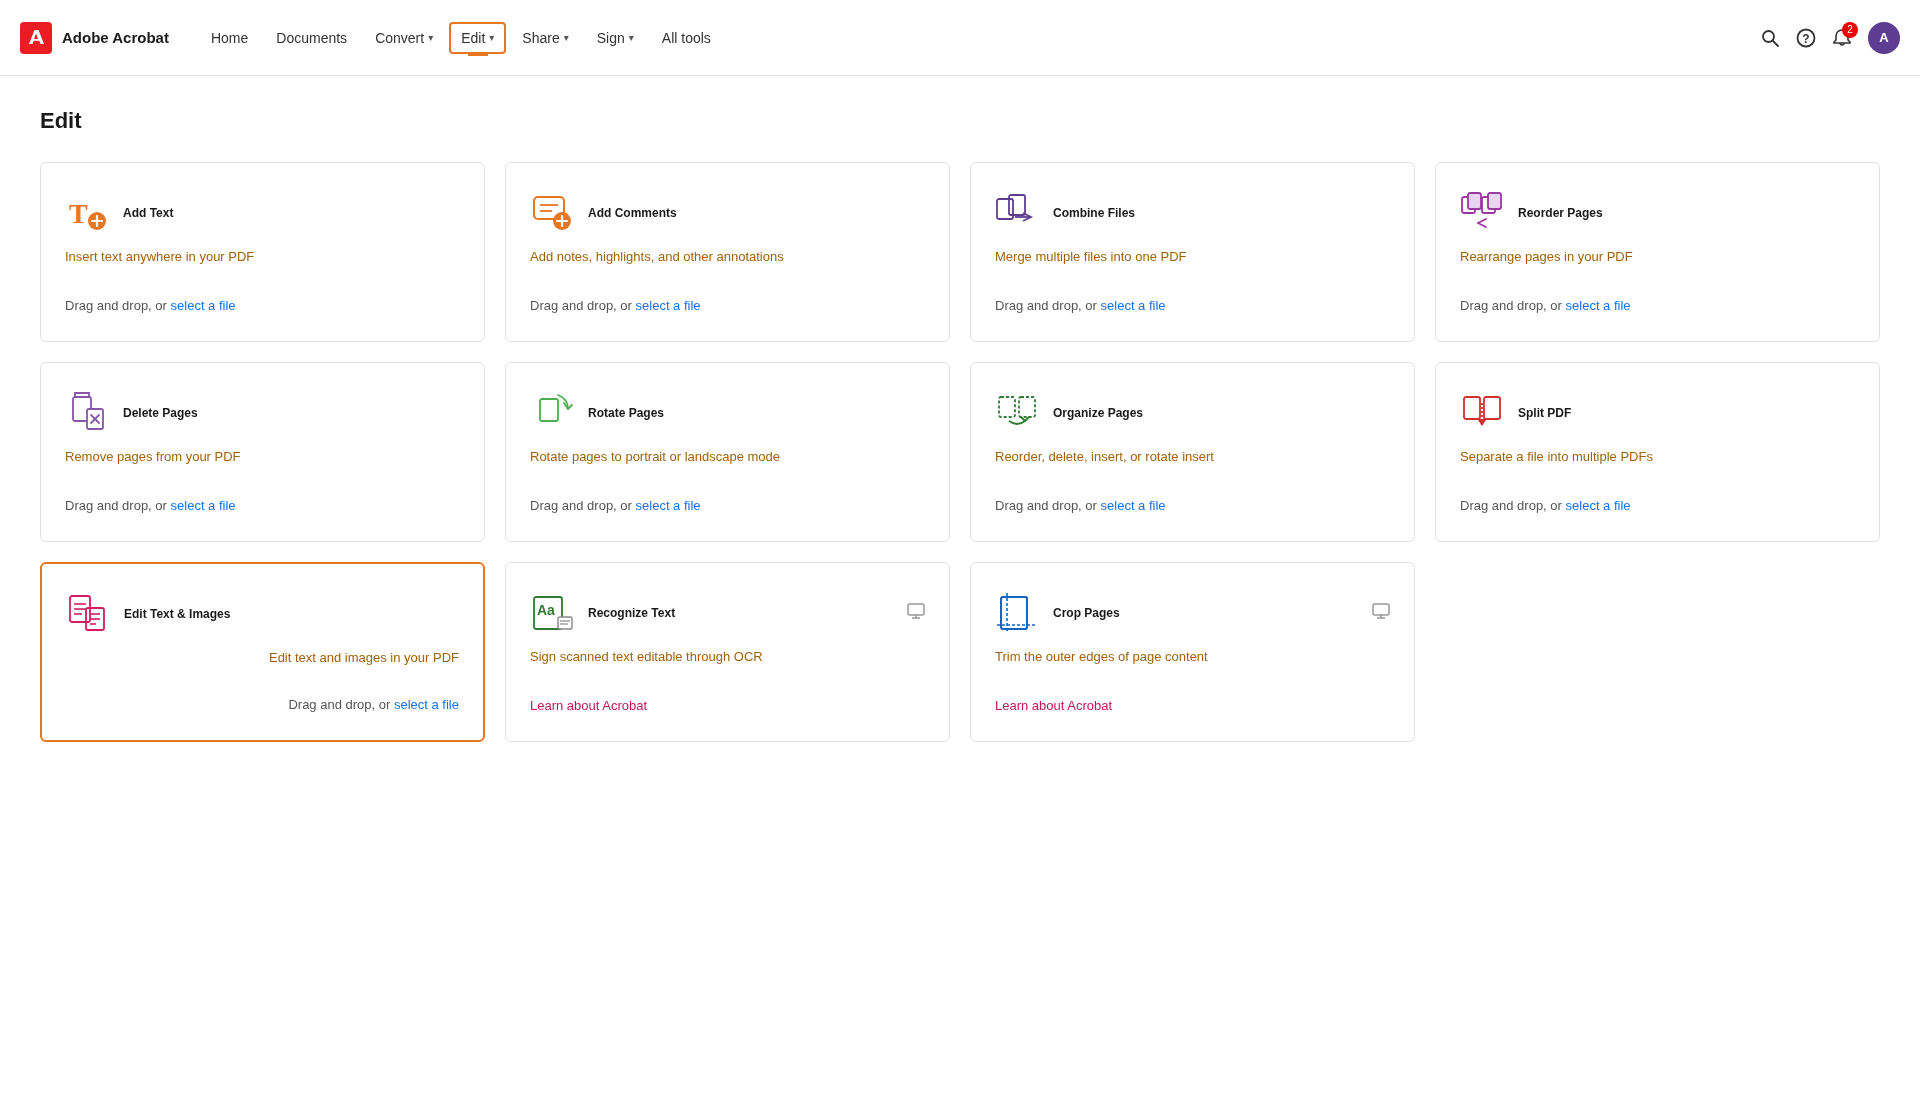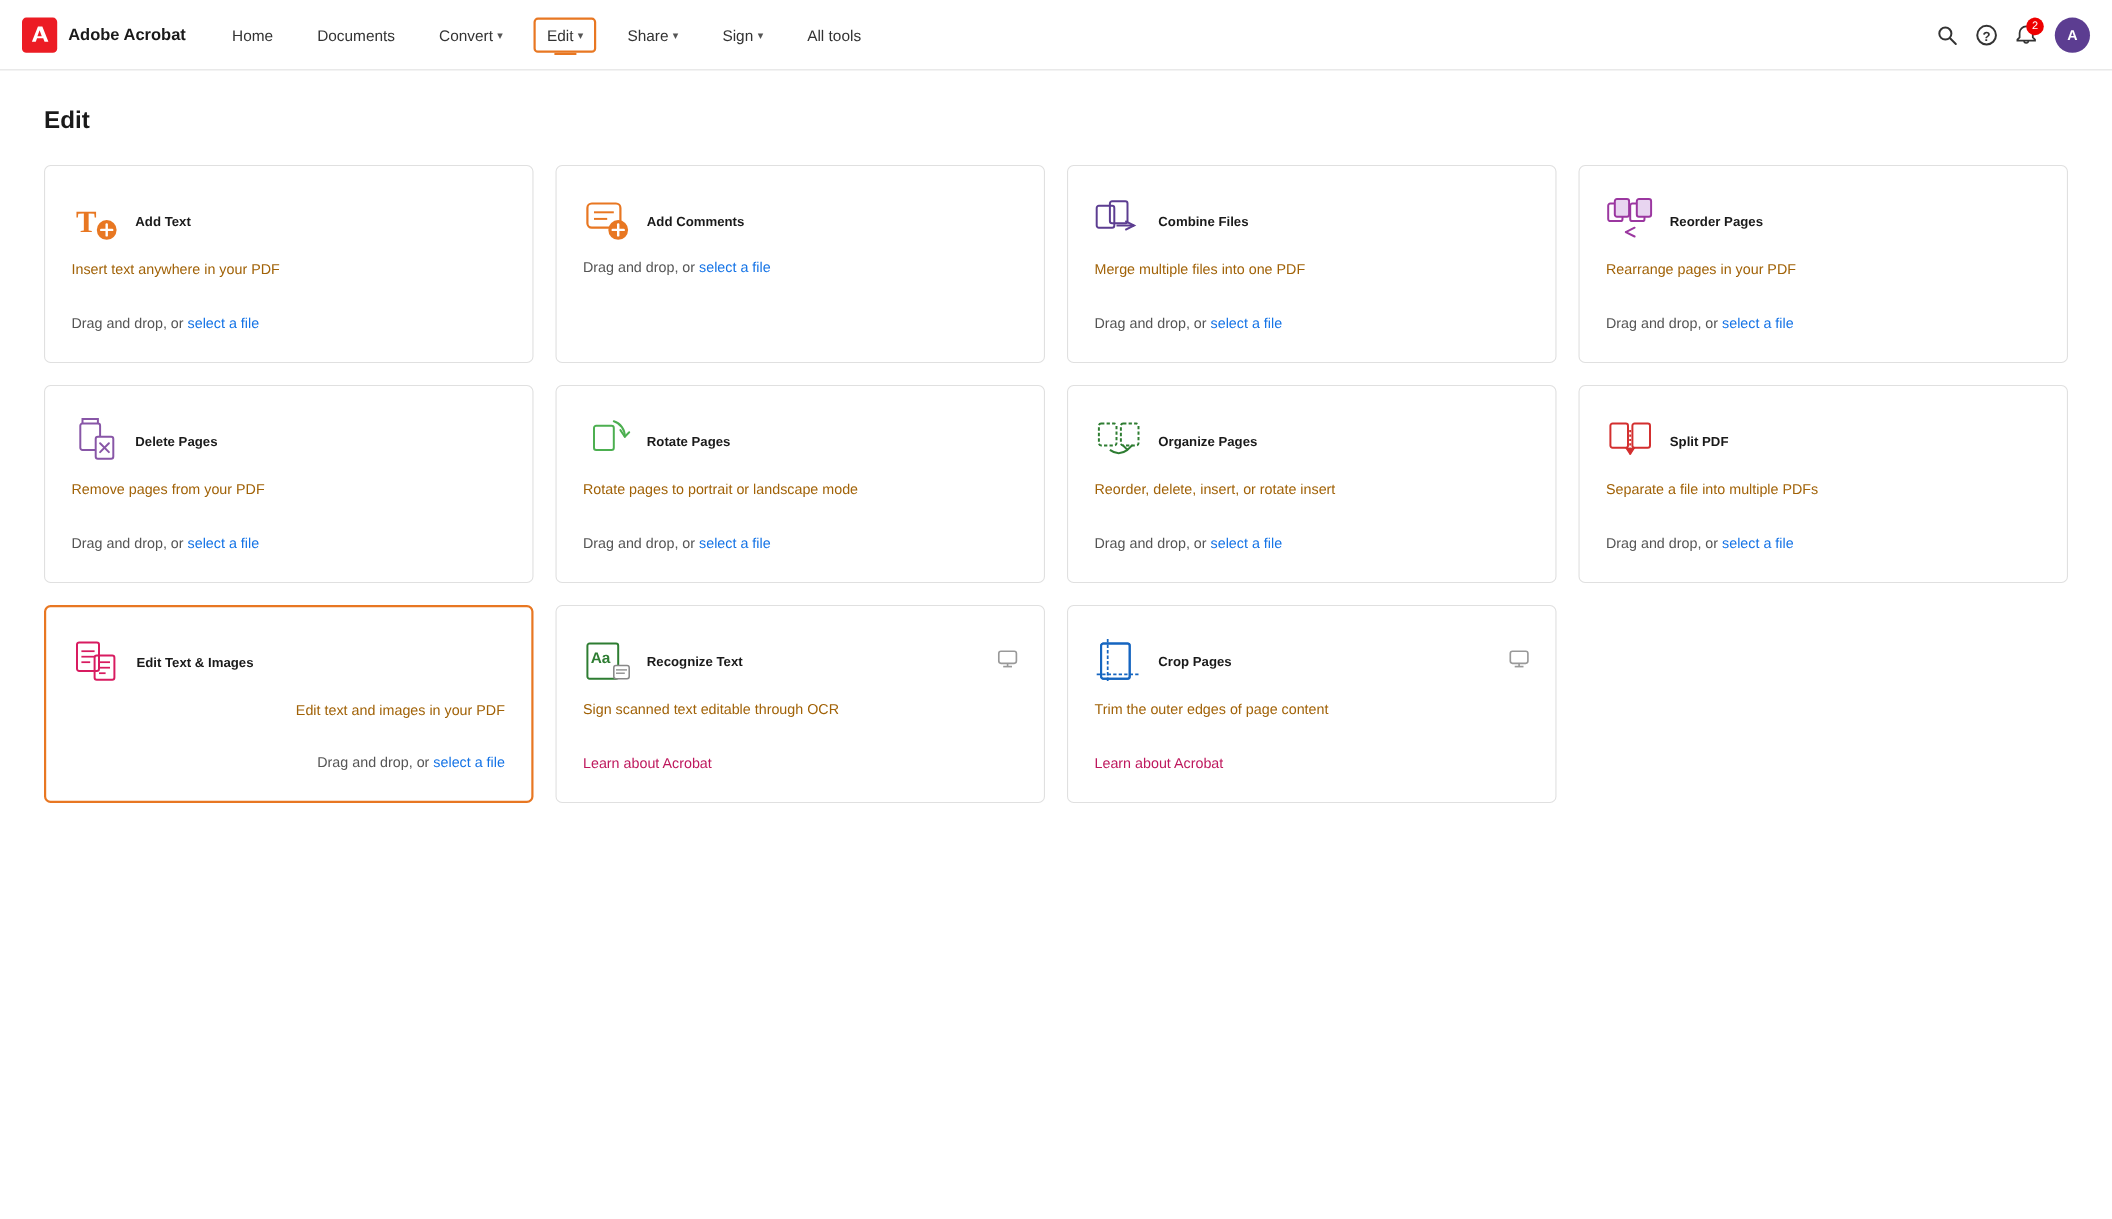--- a/index.html
+++ b/index.html
@@ -1,27 +1,27 @@
 <!DOCTYPE html>
 <html><head>
   <meta charset="utf-8">
   <style>
     * { box-sizing: border-box; margin: 0; padding: 0; }
     body { font-family: -apple-system, BlinkMacSystemFont, 'Segoe UI', Arial, sans-serif; background: #fff; color: #333; }
 
     
     .navbar {
-      display: flex; align-items: center; height: 64px;
+      display: flex; align-items: center; height: 76px;
       border-bottom: 1px solid #e0e0e0; padding: 0 20px;
       background: #fff; position: relative; z-index: 10;
     }
     .nav-logo { display: flex; align-items: center; gap: 10px; margin-right: 30px; }
     .logo-icon { width: 32px; height: 32px; }
     .nav-brand { font-size: 15px; font-weight: 600; color: #1a1a1a; }
-    .nav-links { display: flex; align-items: center; gap: 16px; flex: 1; }
+    .nav-links { display: flex; align-items: center; gap: 4px; flex: 1; }
     .nav-item {
       padding: 8px 12px; font-size: 14px; color: #333; cursor: pointer;
       border-radius: 4px; display: flex; align-items: center; gap: 4px;
       position: relative; white-space: nowrap;
     }
     .nav-item.active {
       border: 2px solid #e87722; border-radius: 4px; padding: 6px 10px;
     }
     .nav-item.active::after {
       content: ''; position: absolute; bottom: -4px; left: 50%;
@@ -169,20 +169,21 @@
           <rect x="4" y="6" width="30" height="22" rx="4" fill="none" stroke="#e87722" stroke-width="2"></rect>
           <line x1="10" y1="14" x2="28" y2="14" stroke="#e87722" stroke-width="1.8"></line>
           <line x1="10" y1="20" x2="22" y2="20" stroke="#e87722" stroke-width="1.8"></line>
           <path d="M4 28l4-4" fill="#e87722"></path>
           <circle cx="32" cy="30" r="9" fill="#e87722"></circle>
           <line x1="32" y1="25" x2="32" y2="35" stroke="white" stroke-width="2.2" stroke-linecap="round"></line>
           <line x1="27" y1="30" x2="37" y2="30" stroke="white" stroke-width="2.2" stroke-linecap="round"></line>
         </svg>
         <span class="tool-name">Add Comments</span>
       </div>
+      <div class="tool-desc">Add notes, highlights, and other annotations</div>
       <div class="tool-action">
         <span>Drag and drop, or</span> <a class="link">select a file</a>
       </div>
     </div>
 
     <div class="tool-card">
       <div class="tool-header">
         <svg class="tool-icon" viewBox="0 0 44 44">
           <rect x="2" y="8" width="16" height="20" rx="2" fill="none" stroke="#5c3d91" stroke-width="1.8"></rect>
           <rect x="14" y="4" width="16" height="20" rx="2" fill="none" stroke="#5c3d91" stroke-width="1.8"></rect>

